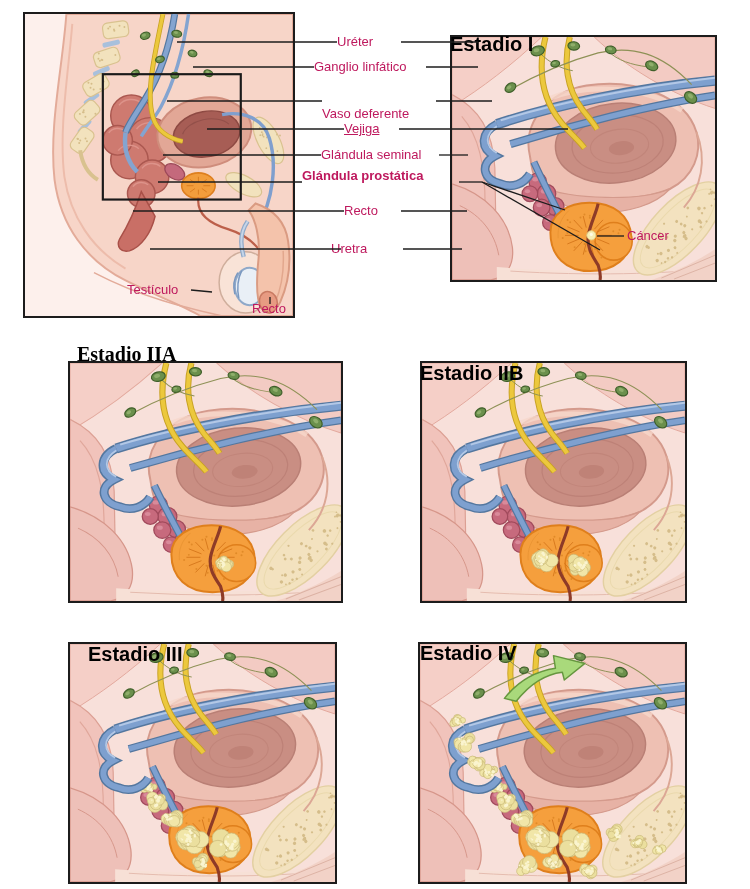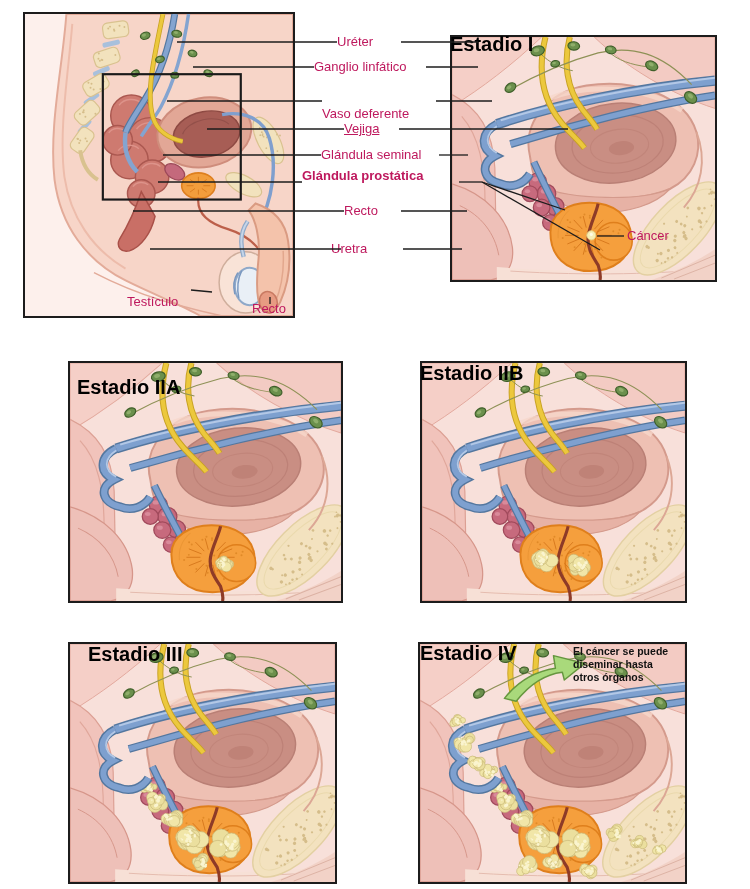--- a/index.html
+++ b/index.html
@@ -344,21 +344,21 @@
           <ellipse cx="60" cy="51" rx="6" ry="4.2" fill="#6b904c" stroke="#3f5f2a" stroke-width="1.2"></ellipse>
           <ellipse cx="59" cy="50" rx="2.52" ry="1.6800000000000002" fill="#8fae6b"></ellipse>
         </g>
         <g transform="rotate(-10 106 27)">
           <ellipse cx="106" cy="27" rx="4.5" ry="3.2" fill="#6b904c" stroke="#3f5f2a" stroke-width="1.2"></ellipse>
           <ellipse cx="105" cy="26" rx="1.89" ry="1.2800000000000002" fill="#8fae6b"></ellipse>
         </g>
       </svg>
     </div>
 
-  <div class="stage-title" style="left:77px;top:351px;">Estadio IIA</div>
+  <div class="stage-title" style="left:77px;top:318px;font-family:Liberation Serif, serif;">Estadio IIA</div>
   <div class="panel" id="p-stage-iia" style="left:68px;top:361px;width:275px;height:242px;">
       <svg viewBox="0 0 270 245" preserveAspectRatio="none" width="100%" height="100%">
         <rect width="270" height="245" fill="#f8e0da"></rect>
         <path d="M0,0 L92,0 C62,28 30,52 0,70 Z" fill="#f5cfc7" stroke="#e2a89c" stroke-width="1"></path>
         <path d="M270,0 L270,72 C225,58 178,30 146,0 Z" fill="#f3cbc3" stroke="#e2a89c" stroke-width="1"></path>
         <path d="M0,58 C28,72 42,95 44,132 L46,245 L0,245 Z" fill="#f1c3bb" stroke="#dca094" stroke-width="1.2"></path>
         <path d="M10,80 C28,100 34,130 34,170" fill="none" stroke="#e0a79b" stroke-width="1.2"></path>
         <path d="M0,148 C34,158 58,182 62,212 C64,230 56,242 40,245 L0,245 Z" fill="#eec0b8" stroke="#d6968a" stroke-width="1.3"></path>
         <path d="M8,170 C30,180 44,198 48,220" fill="none" stroke="#d6968a" stroke-width="1"></path>
         <path d="M46,245 L270,245 L270,228 C196,236 120,238 46,232 Z" fill="#f7e0d6"></path>
@@ -1666,29 +1666,24 @@
       <div class="alabel" style="left: 337px; top: 34px;">Uréter</div>
       <div class="alabel" style="left: 314px; top: 59px;">Ganglio linfático</div>
       <div class="alabel" style="left: 322px; top: 91px; margin-top: 15px;">Vaso deferente</div>
       <div class="alabel" style="left: 344px; top: 121px; text-decoration: underline;">Vejiga</div>
       <div class="alabel" style="left: 321px; top: 147px;">Glándula seminal</div>
       <div class="alabel bold" style="left: 302px; top: 168px;">Glándula prostática</div>
       <div class="alabel" style="left: 344px; top: 203px;">Recto</div>
       <div class="alabel" style="left: 331px; top: 241px; text-align: right;">Uretra</div>
     </div>
 
-  <div class="alabel" style="left:127px;top:294px;">Testículo</div>
+  <div class="alabel" style="left:127px;top:282px;">Testículo</div>
   <div class="alabel" style="left:252px;top:301px;">Recto</div>
   <div class="alabel" style="left:627px;top:228px;">Cáncer</div>
 
-  <div class="note" style="left:573px;top:645px;">
-    <div>El cáncer se puede</div>
-    <div>diseminar hasta</div>
-    <div>otros órganos</div>
-  </div>
 
   <svg id="leader-overlay">
       <line x1="177" y1="42" x2="337" y2="42" stroke="#1c1c1c" stroke-width="1.3"></line>
       <line x1="401" y1="42" x2="478" y2="42" stroke="#1c1c1c" stroke-width="1.3"></line>
       <line x1="193" y1="67" x2="314" y2="67" stroke="#1c1c1c" stroke-width="1.3"></line>
       <line x1="426" y1="67" x2="478" y2="67" stroke="#1c1c1c" stroke-width="1.3"></line>
       <line x1="167" y1="101" x2="322" y2="101" stroke="#1c1c1c" stroke-width="1.3"></line>
       <line x1="436" y1="101" x2="492" y2="101" stroke="#1c1c1c" stroke-width="1.3"></line>
       <line x1="207" y1="129" x2="344" y2="129" stroke="#1c1c1c" stroke-width="1.3"></line>
       <line x1="399" y1="129" x2="568" y2="129" stroke="#1c1c1c" stroke-width="1.3"></line>

